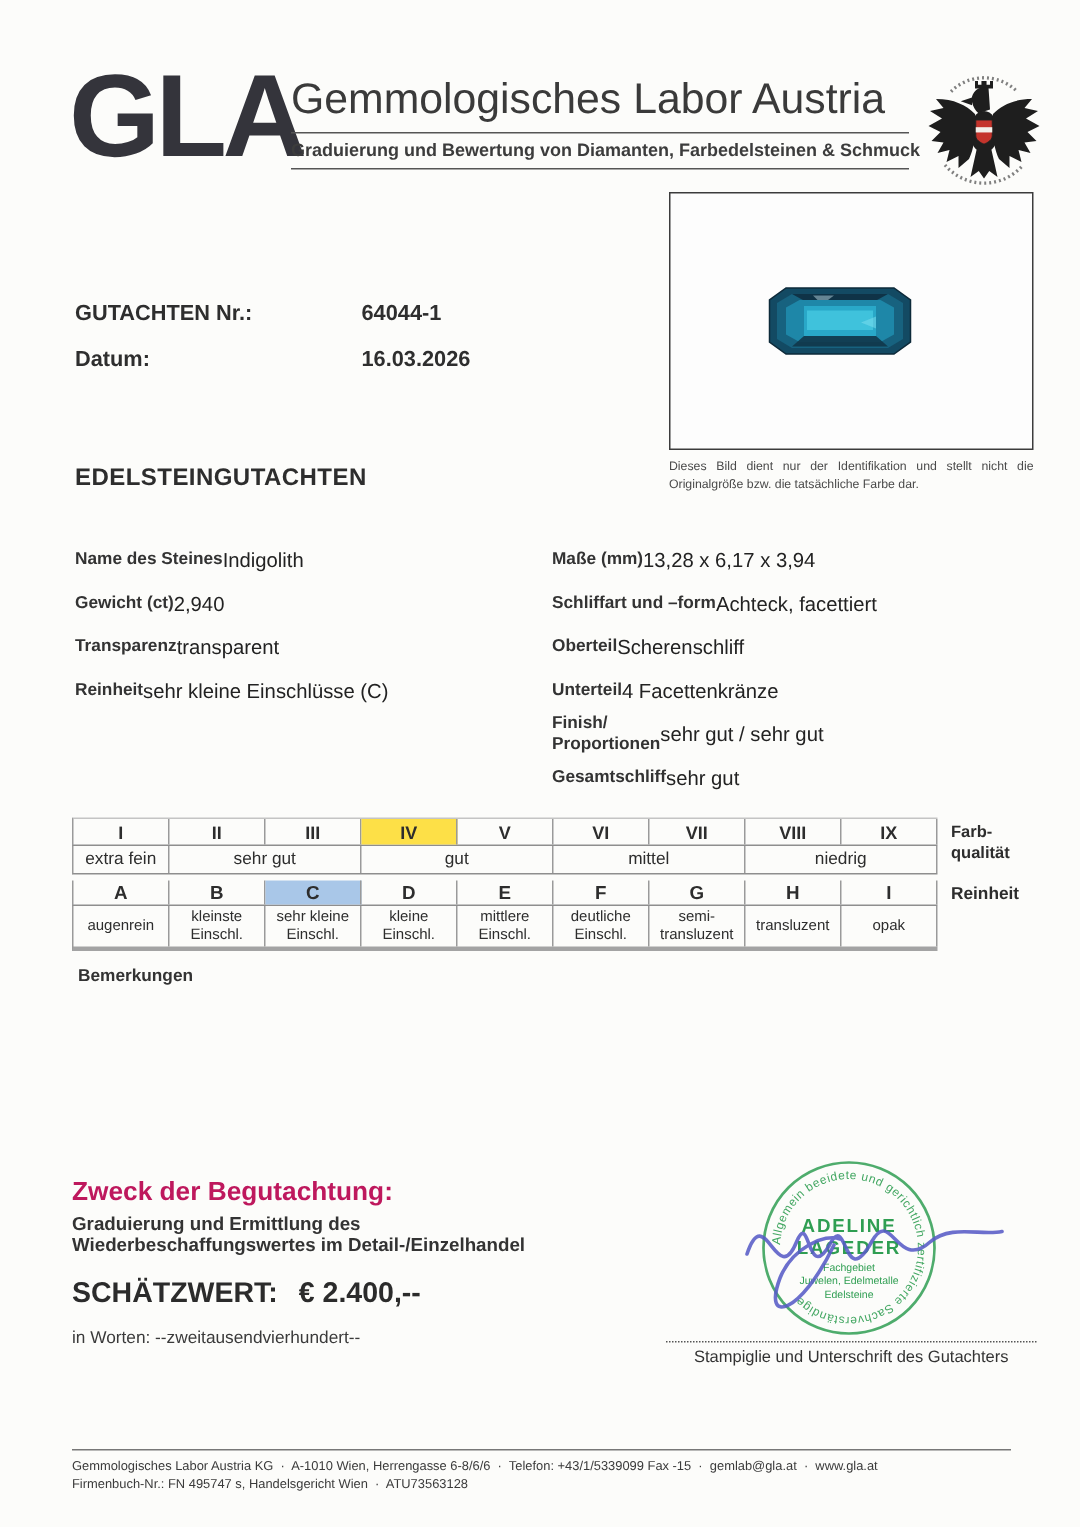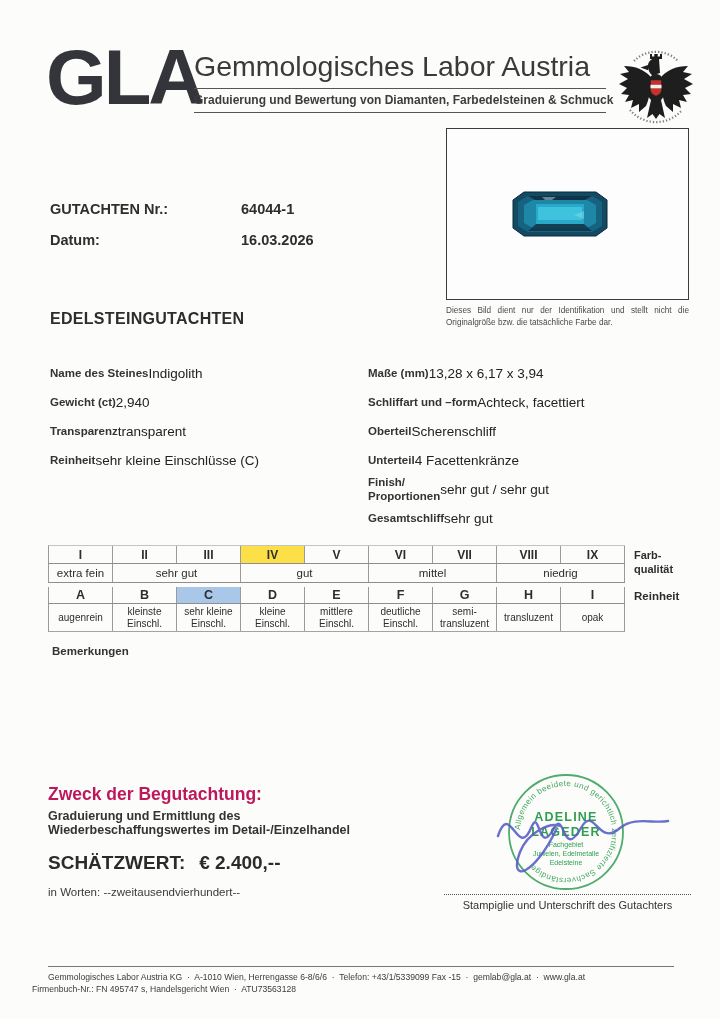--- a/index.html
+++ b/index.html
@@ -47,21 +47,21 @@
   .grow{display:flex;border-left:1px solid #9a9a9a;}
   .gcell{width:64px;box-sizing:border-box;border-right:1px solid #9a9a9a;
          display:flex;align-items:center;justify-content:center;text-align:center;color:#2d2d2d;}
   #color-grade-row{border-top:1px solid #c4c4c4;border-bottom:1px solid #8e8e8e;}
   #color-grade-row .gcell{height:17px;font-size:12px;font-weight:bold;}
   #color-quality-row{border-bottom:1px solid #8e8e8e;}
   #color-quality-row .gcell{height:18px;font-size:11.5px;text-align:center;}
   .tgap{height:4px;}
   #clarity-grade-row{border-bottom:1px solid #8e8e8e;}
   #clarity-grade-row .gcell{height:16px;font-size:12.5px;font-weight:bold;}
-  #clarity-desc-row{border-bottom:1px solid #a3a3a3;}
+  #clarity-desc-row{border-bottom:3px solid #a3a3a3;}
   #clarity-desc-row .gcell{height:27px;font-size:10px;line-height:1.12;padding:1px 2px;}
   #color-axis{left:634px;top:548px;font-size:11px;font-weight:bold;white-space:pre-line;line-height:1.3;color:#2d2d2d;}
   #clarity-axis{left:634px;top:590px;font-size:11.5px;font-weight:bold;color:#2d2d2d;}
 
   #remarks{left:52px;top:645px;font-size:11.5px;font-weight:bold;color:#333;}
 
   
   #purpose-title{left:48px;top:784px;font-size:17.5px;font-weight:bold;color:#be185d;}
   #purpose-line1{left:48px;top:809px;font-size:12.5px;font-weight:bold;color:#333;}
   #purpose-line2{left:48px;top:823px;font-size:12.5px;font-weight:bold;color:#333;}
@@ -71,21 +71,21 @@
 
   
   #stamp-svg{left:496px;top:760px;width:140px;height:144px;}
   #signature-svg{left:468px;top:772px;width:215px;height:118px;}
   #stamp-line{left:444px;top:880px;width:247px;height:14px;border-bottom:1px dotted #555;}
   #stamp-caption{left:444px;top:899px;width:247px;text-align:center;font-size:11px;color:#333;}
 
   
   #footer-rule{left:48px;top:966px;width:626px;border-top:1.2px solid #777;height:0;}
   #footer-line1{left:48px;top:972px;font-size:8.6px;color:#3b3b3b;white-space:pre;}
-  #footer-line2{left:32px;top:984px;font-size:8.6px;color:#3b3b3b;white-space:pre;}
+  #footer-line2{left:48px;top:984px;font-size:8.6px;color:#3b3b3b;white-space:pre;}
 </style>
 </head>
 <body>
 
 <div class="abs" id="logo">GLA</div>
 
 <div class="abs" id="title-block">
   <div id="main-title">Gemmologisches Labor Austria</div>
   <div class="rule" id="rule1"></div>
   <div id="subtitle">Graduierung und Bewertung von Diamanten, Farbedelsteinen &amp; Schmuck</div>

